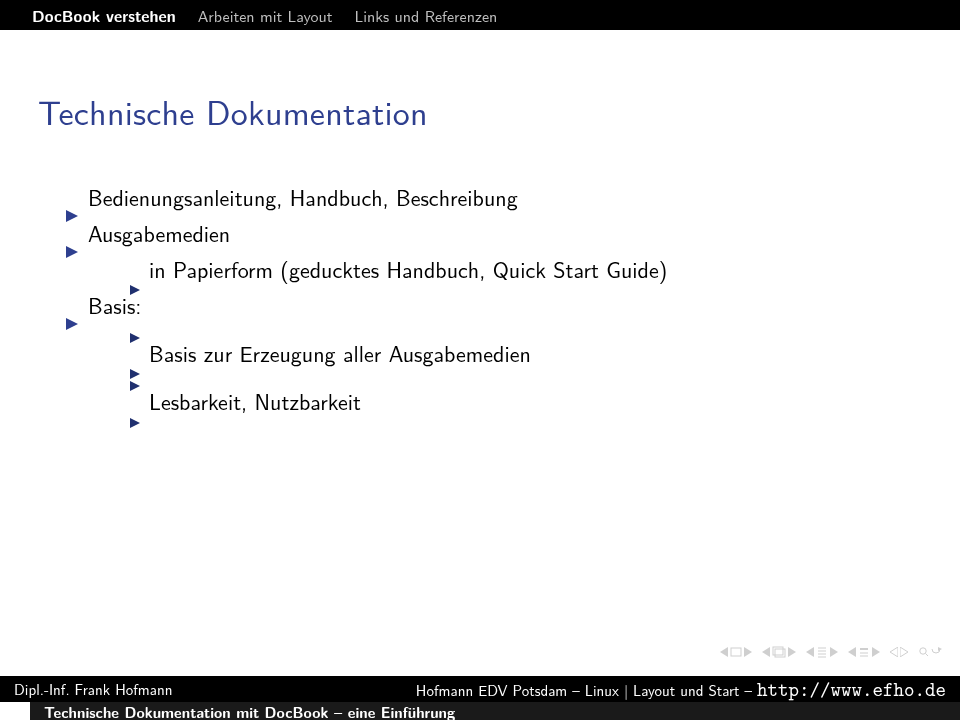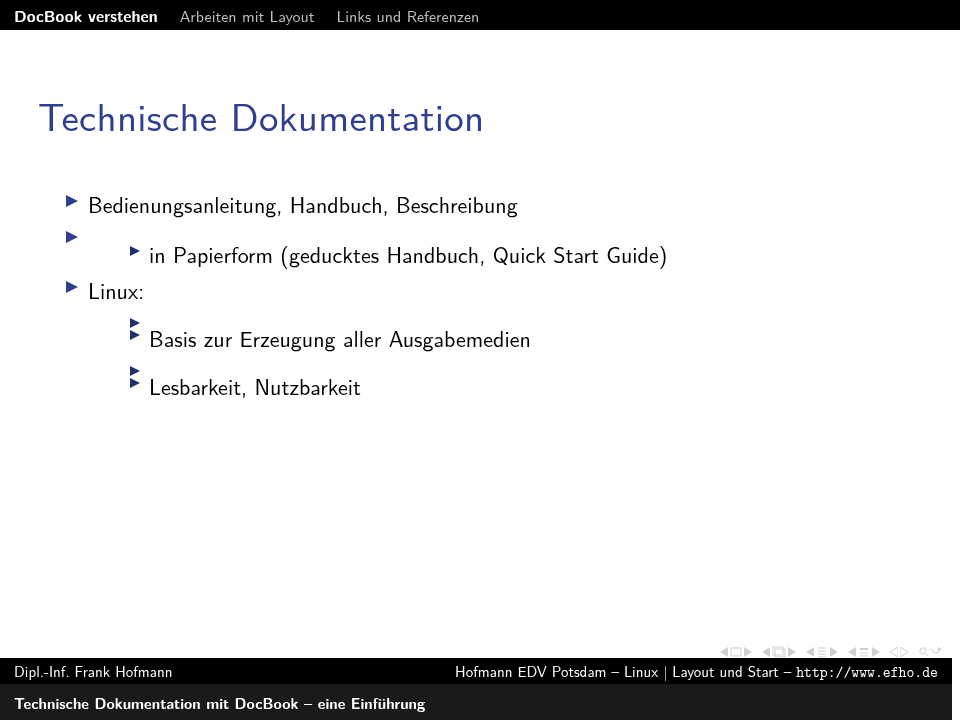--- a/index.html
+++ b/index.html
@@ -1,38 +1,38 @@
 <!DOCTYPE html>
 <html><head>
 <meta charset="utf-8">
 <style>
   * { box-sizing: border-box; margin: 0; padding: 0; }
   html, body { width: 960px; height: 720px; background: #fff; font-family: "Latin Modern Sans", "Lucida Sans", "Trebuchet MS", "DejaVu Sans", sans-serif; color: #000; overflow: hidden; }
   .slide { position: relative; width: 960px; height: 720px; }
-  .topnav { background: #000; color: #fff; display: flex; align-items: center; padding: 0 14px; height: 30px; gap: 22px; font-size: 16px; }
+  .topnav { background: #000; color: #fff; display: flex; align-items: center; padding: 0 32px; height: 30px; gap: 22px; font-size: 16px; }
   .topnav .nav-item { color: #bfbfbf; white-space: nowrap; }
   .topnav .nav-item.active { color: #fff; font-weight: 600; }
   .body { padding: 56px 38px 0 38px; }
-  .title { color: #2e3f8f; font-size: 39px; font-weight: 400; margin-bottom: 44px; letter-spacing: 0.2px; }
+  .title { color: #2e3f8f; font-size: 34px; font-weight: 400; margin-bottom: 44px; letter-spacing: 0.2px; }
   .bullets { font-size: 22px; line-height: 1.55; }
   .li { display: flex; align-items: flex-start; }
   .tri { display: inline-block; margin-right: 10px; position: relative; top: 8px; }
   .tri svg { display: block; }
-  .lvl1 { margin-left: 28px; margin-bottom: 2px; }
-  .lvl2 { margin-left: 92px; margin-bottom: 2px; }
+  .lvl1 { margin-left: 28px; margin-bottom: 2px; align-items: flex-end; }
+  .lvl2 { margin-left: 92px; margin-bottom: 2px; align-items: flex-end; }
   .lvl1 .tri svg, .lvl2 .tri svg { width: 12px; height: 12px; }
   .lvl2 .tri svg { width: 10px; height: 10px; }
   .lvl2 .tri { top: 9px; margin-right: 9px; }
   .navsymbols { position: absolute; right: 18px; bottom: 62px; display: flex; align-items: center; gap: 10px; color: #cfcfcf; font-size: 14px; }
   .navsymbols .grp { display: flex; align-items: center; gap: 2px; }
   .navsymbols svg { display: block; }
-  .footer { position: absolute; left: 0; right: 8px; bottom: 0; }
+  .footer { position: absolute; left: 0; right: 0; bottom: 0; }
   .foot-top { background: #000; color: #fff; display: flex; justify-content: space-between; align-items: center; height: 26px; padding: 0 14px; font-size: 15px; }
-  .foot-top .url { font-family: "Latin Modern Mono", "Courier New", monospace; font-size: 15px; }
-  .foot-bottom { background: #1a1a1a; color: #fff; height: 36px; padding: 0 14px; display: flex; align-items: center; font-size: 15px; font-weight: 600; }
+  .foot-top .url { font-family: "Latin Modern Mono", "Courier New", monospace; font-size: 20px; }
+  .foot-bottom { background: #1a1a1a; color: #fff; height: 18px; padding: 0 14px; display: flex; align-items: center; font-size: 15px; font-weight: 600; margin-left: 30px; }
 </style>
 </head>
 <body>
 
 <div class="slide">
 
   <div class="topnav">
     <span class="nav-item active">DocBook verstehen</span>
     <span class="nav-item">Arbeiten mit Layout</span>
     <span class="nav-item">Links und Referenzen</span>
@@ -51,37 +51,38 @@
           </span>
         <span>Bedienungsanleitung, Handbuch, Beschreibung</span>
       </div>
 
       <div class="li lvl1">
         <span class="tri">
             <svg viewBox="0 0 10 10">
               <polygon points="0,0 10,5 0,10" fill="#2e3f8f"></polygon>
             </svg>
           </span>
+        <span>Ausgabemedien</span>
       </div>
       <div class="li lvl2">
         <span class="tri">
             <svg viewBox="0 0 10 10">
               <polygon points="0,0 10,5 0,10" fill="#20306f"></polygon>
             </svg>
           </span>
         <span>in Papierform (geducktes Handbuch, Quick Start Guide)</span>
       </div>
 
       <div class="li lvl1">
         <span class="tri">
             <svg viewBox="0 0 10 10">
               <polygon points="0,0 10,5 0,10" fill="#2e3f8f"></polygon>
             </svg>
           </span>
-        <span>Linux:</span>
+        <span>Basis:</span>
       </div>
       <div class="li lvl2">
         <span class="tri">
             <svg viewBox="0 0 10 10">
               <polygon points="0,0 10,5 0,10" fill="#20306f"></polygon>
             </svg>
           </span>
       </div>
       <div class="li lvl2">
         <span class="tri">

